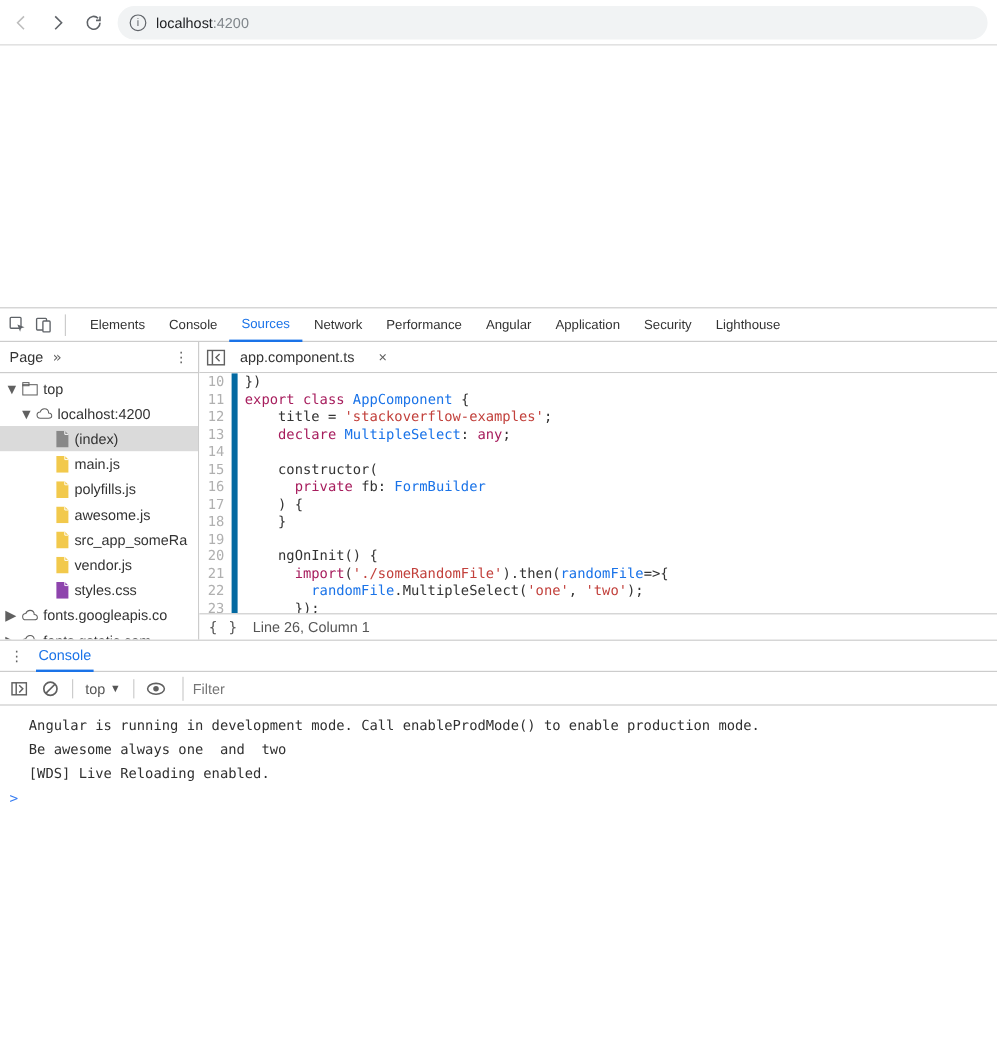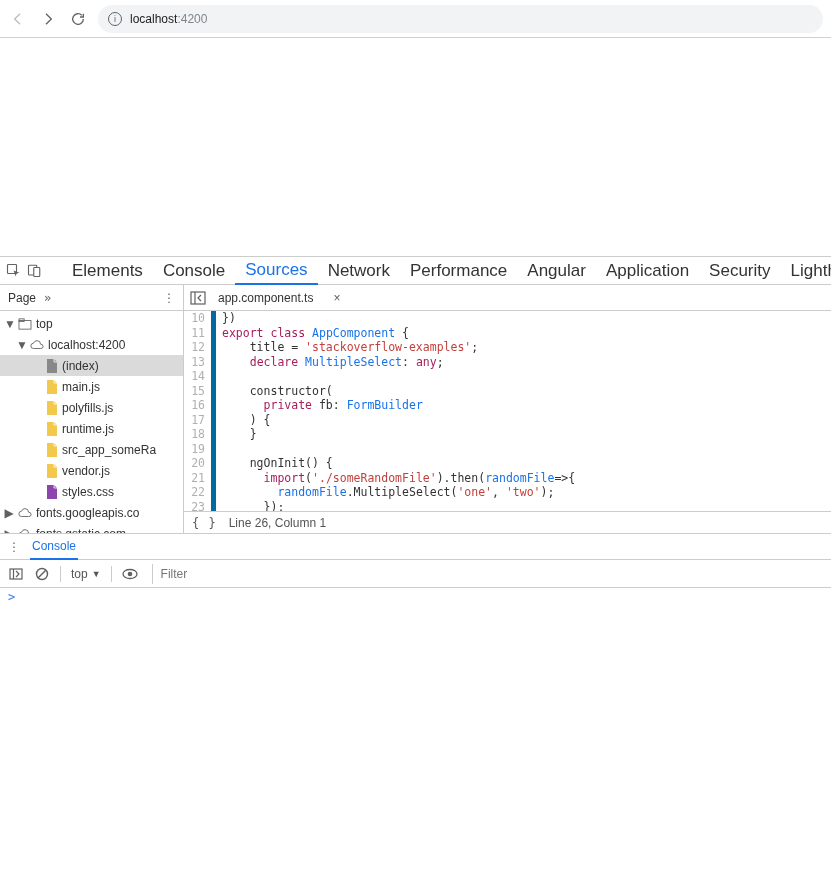--- a/index.html
+++ b/index.html
@@ -61,33 +61,33 @@
   display: flex;
   flex-direction: column;
 }
 .dt-tabbar {
   height: 28px;
   display: flex;
   align-items: center;
   border-bottom: 1px solid #ccc;
   padding: 0 6px;
   gap: 6px;
-  font-size: 17px;
+  font-size: 11px;
   color: #333;
 }
 .dt-tabbar .sep { width: 1px; height: 18px; background: #ccc; margin: 0 4px; }
 .dt-tab { padding: 0 10px; height: 28px; display:flex; align-items:center; cursor:pointer; color:#333; }
 .dt-tab.active { color: #1a73e8; border-bottom: 2px solid #1a73e8; height: 28px; }
 .dt-icon { width:16px; height:16px; display:flex; align-items:center; justify-content:center; color:#5f6368; }
 
 .dt-body { display:flex; height: 248px; }
 
 
 .nav-col {
-  width: 184px;
+  width: 166px;
   border-right: 1px solid #ccc;
   display:flex; flex-direction:column;
   background:#fff;
   overflow:hidden;
 }
 .nav-head {
   height: 26px;
   border-bottom: 1px solid #ccc;
   display:flex; align-items:center;
   padding: 0 8px;
@@ -317,21 +317,21 @@
                 <path d="M8 0 V3 H11" fill="none" stroke="#fff" stroke-width="0.8"></path>
               </svg>
               <span>polyfills.js</span>
             </div>
             <div class="tree-row indent2">
               <span class="tw"></span>
               <svg class="i-doc" viewBox="0 0 12 14">
                 <path d="M1 0 H8 L11 3 V14 H1 Z" fill="#f2c94c"></path>
                 <path d="M8 0 V3 H11" fill="none" stroke="#fff" stroke-width="0.8"></path>
               </svg>
-              <span>runtime.js</span>
+              <span>awesome.js</span>
             </div>
             <div class="tree-row indent2">
               <span class="tw"></span>
               <svg class="i-doc" viewBox="0 0 12 14">
                 <path d="M1 0 H8 L11 3 V14 H1 Z" fill="#f2c94c"></path>
                 <path d="M8 0 V3 H11" fill="none" stroke="#fff" stroke-width="0.8"></path>
               </svg>
               <span>src_app_someRa</span>
             </div>
             <div class="tree-row indent2">
@@ -437,18 +437,23 @@
       </span>
       <span class="sep"></span>
       <span class="dt-icon">
         <svg width="16" height="12" viewBox="0 0 16 12" fill="#606060">
             <ellipse cx="8" cy="6" rx="7" ry="4.5" fill="none" stroke="#606060" stroke-width="1.3"></ellipse>
             <circle cx="8" cy="6" r="2.3"></circle>
           </svg>
       </span>
       <input class="cd-filter" placeholder="Filter" style="">
     </div>
+    <div class="console-out" id="console-out">
+        <div class="line">Angular is running in development mode. Call enableProdMode() to enable production mode.</div>
+        <div class="line">Be awesome always one  and  two</div>
+        <div class="line">[WDS] Live Reloading enabled.</div>
+      </div>
     <div class="prompt">
       <span>&gt;</span>
     </div>
   </div>
 
 </div>
 
 </body></html>

